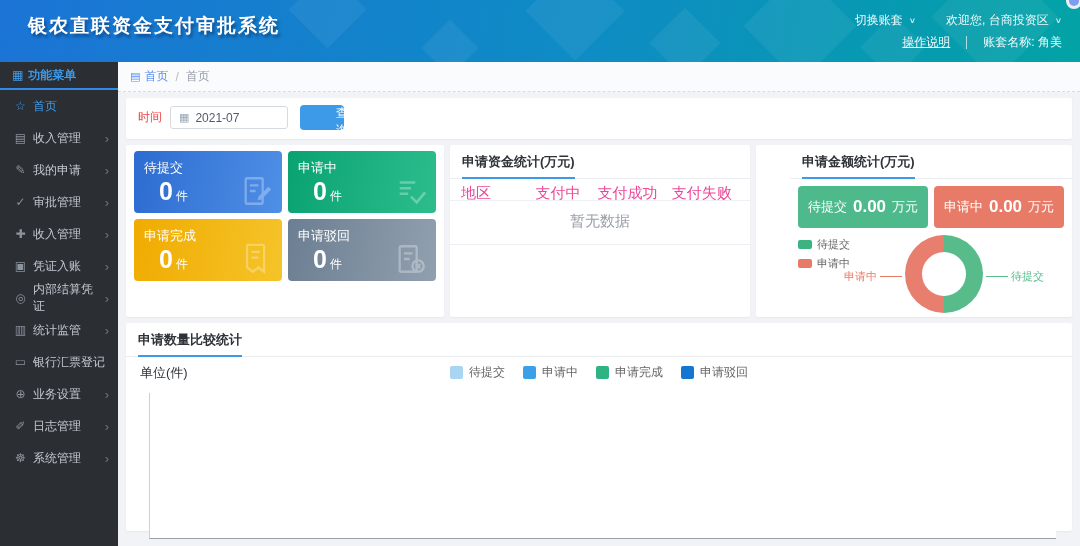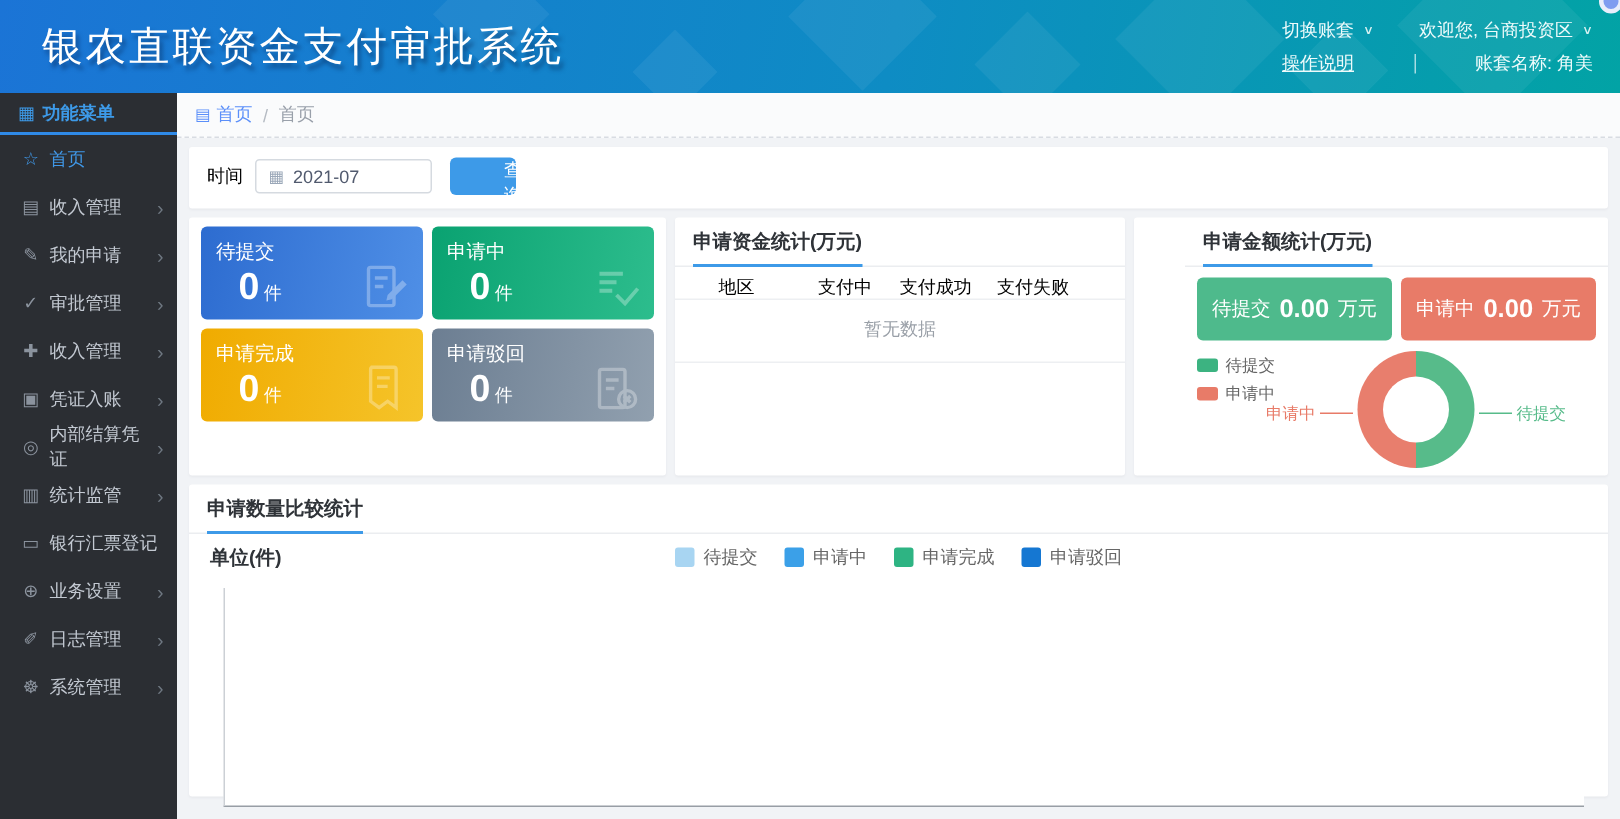--- a/index.html
+++ b/index.html
@@ -3,24 +3,24 @@
 <meta charset="utf-8">
 <style>
   * { box-sizing:border-box; margin:0; padding:0; }
   html,body { width:1080px; height:546px; overflow:hidden; }
   body { font-family:"Liberation Sans","DejaVu Sans",sans-serif; background:#f1f3f6; position:relative; }
 
   
   .app-header { position:absolute; left:0; top:0; width:1080px; height:62px;
     background:linear-gradient(100deg,#1b74d6 0%,#0e8cc4 55%,#02a3a5 100%); overflow:hidden; z-index:5; }
   .deco { position:absolute; background:rgba(255,255,255,.06); transform:rotate(45deg); }
-  .brand { position:absolute; left:28px; top:13px; font-size:27px; font-weight:normal; color:#fff;
+  .brand { position:absolute; left:28px; top:13px; font-size:19px; font-weight:bold; color:#fff;
     letter-spacing:2px; text-shadow:2px 3px 3px rgba(5,40,90,.55); }
   .hdr-right { position:absolute; right:18px; top:9px; font-size:12px; color:#eefbfb; }
-  .hdr-row { display:flex; justify-content:space-between; align-items:center; height:22px; gap:6px; }
+  .hdr-row { display:flex; justify-content:flex-end; align-items:center; height:22px; gap:6px; }
   .hdr-gap { width:18px; }
   .caret { font-size:10px; color:#d8f2f2; transform:scaleY(.8); }
   .hdr-link { text-decoration:underline; cursor:pointer; }
   .hdr-div { width:1px; height:13px; background:rgba(255,255,255,.65); margin:0 10px; }
   .notif-dot { position:absolute; right:-2px; top:-7px; width:16px; height:16px; border-radius:50%;
     background:#7f9df0; border:3px solid #e9eefb; }
 
   
   .sidebar { position:absolute; left:0; top:62px; width:118px; height:484px; background:#2b2e33; }
   .menu-head { height:28px; display:flex; align-items:center; padding-left:12px; gap:5px;
@@ -41,21 +41,21 @@
   .crumb-cur { color:#99a0aa; }
   .content { padding:6px 8px; display:flex; flex-direction:column; gap:6px; }
 
   .panel { background:#fff; border-radius:2px; box-shadow:0 1px 2px rgba(31,45,61,.05); }
   .p-head { padding:7px 12px 0; border-bottom:1px solid #ebedf0; }
   .p-head .t { display:inline-block; font-size:13px; font-weight:bold; color:#2f3338;
     padding-bottom:6px; border-bottom:2px solid #3d9ae8; margin-bottom:-1px; }
 
   
   .q-row { display:flex; align-items:center; gap:8px; padding:7px 12px 9px; }
-  .q-label { font-size:12px; color:#000000; }
+  .q-label { font-size:12px; color:#ef4444; }
   .q-input { width:118px; height:23px; border:1px solid #d5dae0; border-radius:3px;
     display:flex; align-items:center; gap:6px; padding:0 8px; background:#fff; cursor:text; }
   .cal-icon { color:#9aa7b8; font-size:11px; }
   .q-val { font-size:12px; color:#515a6e; }
   .q-btn { width:44px; height:25px; margin-left:4px; background:#3d9ae8; border:none; border-radius:4px;
     color:#fff; font-size:12px; cursor:pointer;padding-left:36px; }
 
   
   .tri { display:flex; gap:6px; height:172px; }
   .pnl-count { flex:0 0 318px; }
@@ -66,24 +66,24 @@
   .card { height:62px; border-radius:4px; color:#fff; padding:8px 10px 5px; position:relative; overflow:hidden; }
   .card .cl { font-size:13px; }
   .card .cv { font-size:25px; font-weight:bold; line-height:1.15;margin-left:15px; }
   .card .cu { font-size:12px; font-weight:normal; margin-left:3px; }
   .card svg { position:absolute; right:8px; bottom:5px; width:34px; height:34px; opacity:.3; }
   .card.c0 { background:linear-gradient(100deg,#2d6cd0,#4f8fe6); }
   .card.c1 { background:linear-gradient(100deg,#0aa271,#2dbd8d); }
   .card.c2 { background:linear-gradient(100deg,#f0ab00,#f5c42a); }
   .card.c3 { background:linear-gradient(100deg,#6c7e92,#91a0af); }
 
-  .ft-head { display:grid; grid-template-columns:1fr 1fr 1.15fr 1.15fr; padding:5px 29px;
-    font-size:12px; color:#000000; border-bottom:1px solid #edeff2; align-items:center; height:22px; }
+  .ft-head { display:grid; grid-template-columns:1fr 1fr 1.15fr 1.15fr; padding:5px 11px;
+    font-size:15px; color:#ec4899; border-bottom:1px solid #edeff2; align-items:center; height:22px; }
   .ft-head span:nth-child(n+2) { text-align:center; }
-  .ft-empty { text-align:center; color:#9aa0a8; font-size:12px; padding:11px 0 13px; border-bottom:1px solid #edeff2; }
+  .ft-empty { text-align:center; color:#9aa0a8; font-size:15px; padding:11px 0 13px; border-bottom:1px solid #edeff2; }
 
   .badges { display:flex; gap:6px; padding:7px 8px 0; }
   .badge { flex:1; height:42px; border-radius:4px; display:flex; align-items:center; justify-content:center;
     color:#fff; font-size:13px; gap:4px; }
   .badge .bv { font-size:17px; font-weight:bold; margin:0 2px; }
   .badge.bg0 { background:#4eba8c; }
   .badge.bg1 { background:#e87b68; }
 
   .donut-zone { position:relative; height:100px; margin-top:5px; }
   .dz-legend { position:absolute; left:8px; top:4px; display:flex; flex-direction:column; gap:4px; }
@@ -95,21 +95,21 @@
   .dlab { position:absolute; top:36px; display:flex; align-items:center; font-size:11px; }
   .dlab .line { width:22px; height:1px; }
   .dlab-left { left:54px; color:#e87b68; }
   .dlab-left .line { background:#e87b68; margin-left:3px; }
   .dlab-right { left:196px; color:#57bb8a; }
   .dlab-right .line { background:#57bb8a; margin-right:3px; }
 
   
   .pnl-compare { height:208px; }
   .cmp-row { position:relative; height:24px; margin:4px 14px 0; }
-  .unit { position:absolute; left:0; top:3px; font-size:13px; font-weight:bold; color:#2f3338; }
+  .unit { position:absolute; left:0; top:3px; font-size:13px; font-weight:normal; color:#2f3338; }
   .cmp-legend { position:absolute; left:50%; transform:translateX(-50%); top:3px;
     display:flex; gap:18px; align-items:center; }
   .cmp-li { display:flex; gap:6px; align-items:center; font-size:12px; color:#666; cursor:pointer; white-space:nowrap; }
   .cmp-sw { width:13px; height:13px; border-radius:2px; }
   .axes { margin:8px 16px 0 23px; height:146px;
     border-left:1px solid #ccd0d5; border-bottom:1px solid #989ea5; background:#fff; }
 </style>
 </head>
 <body>
 

